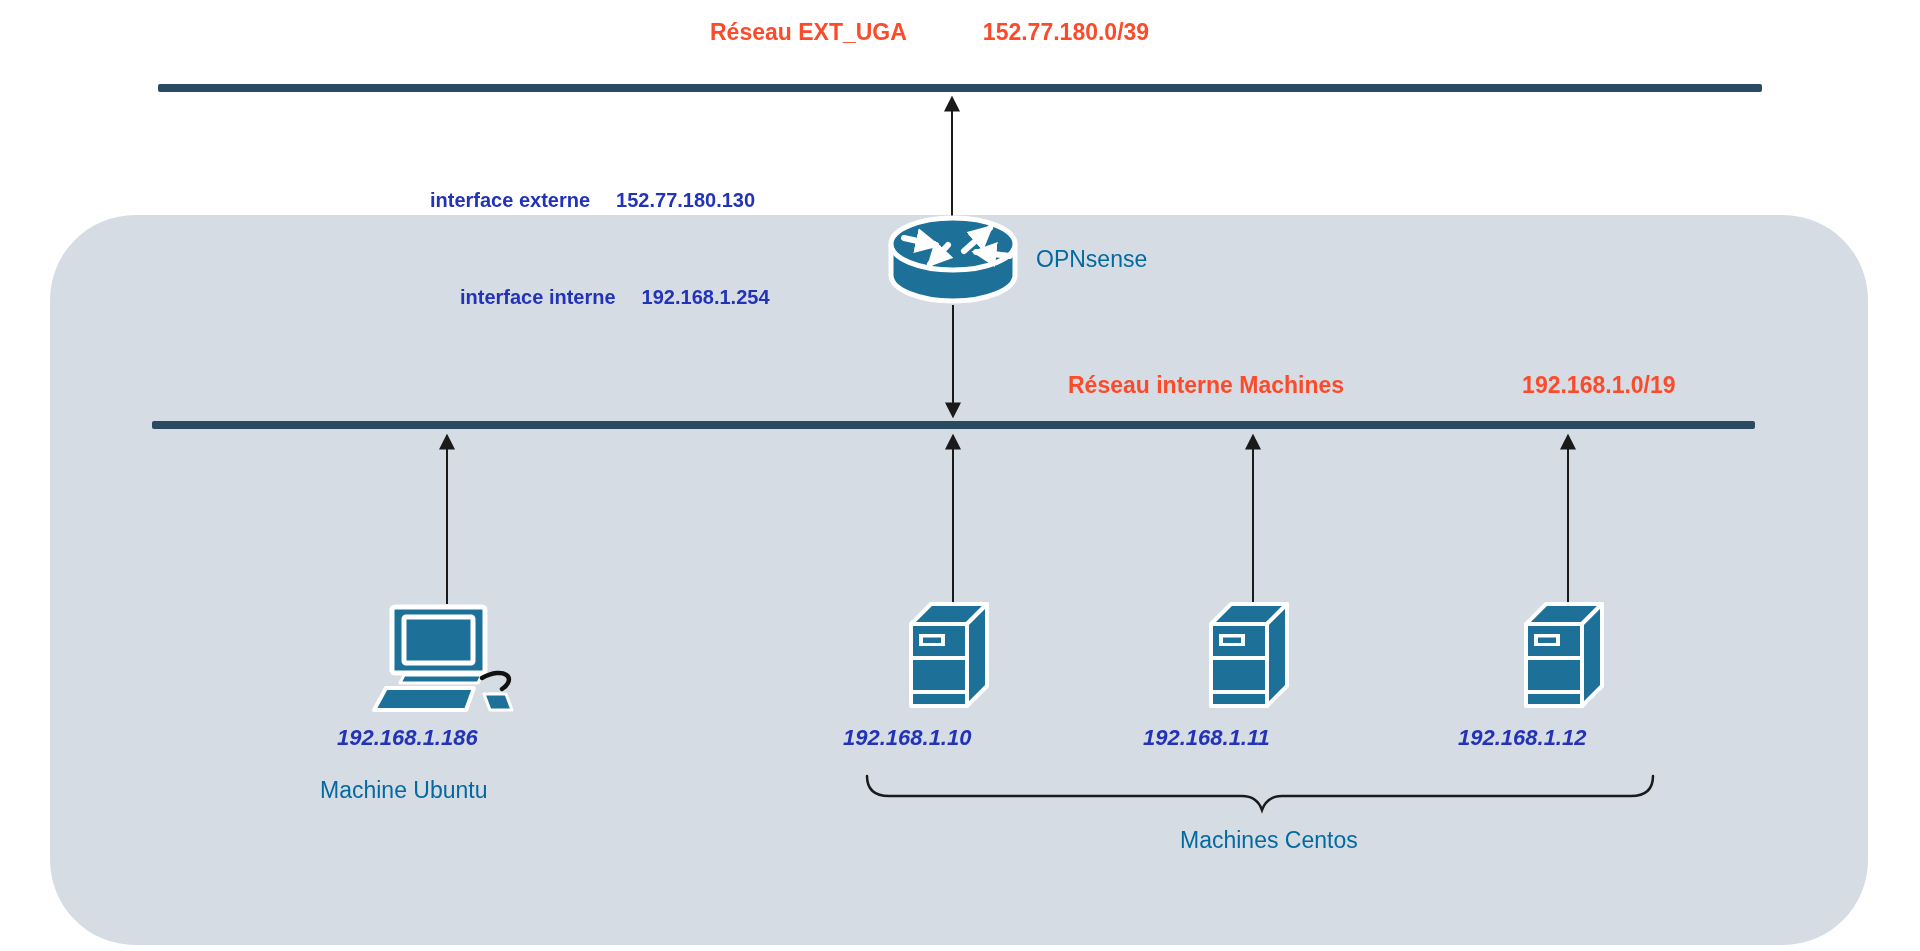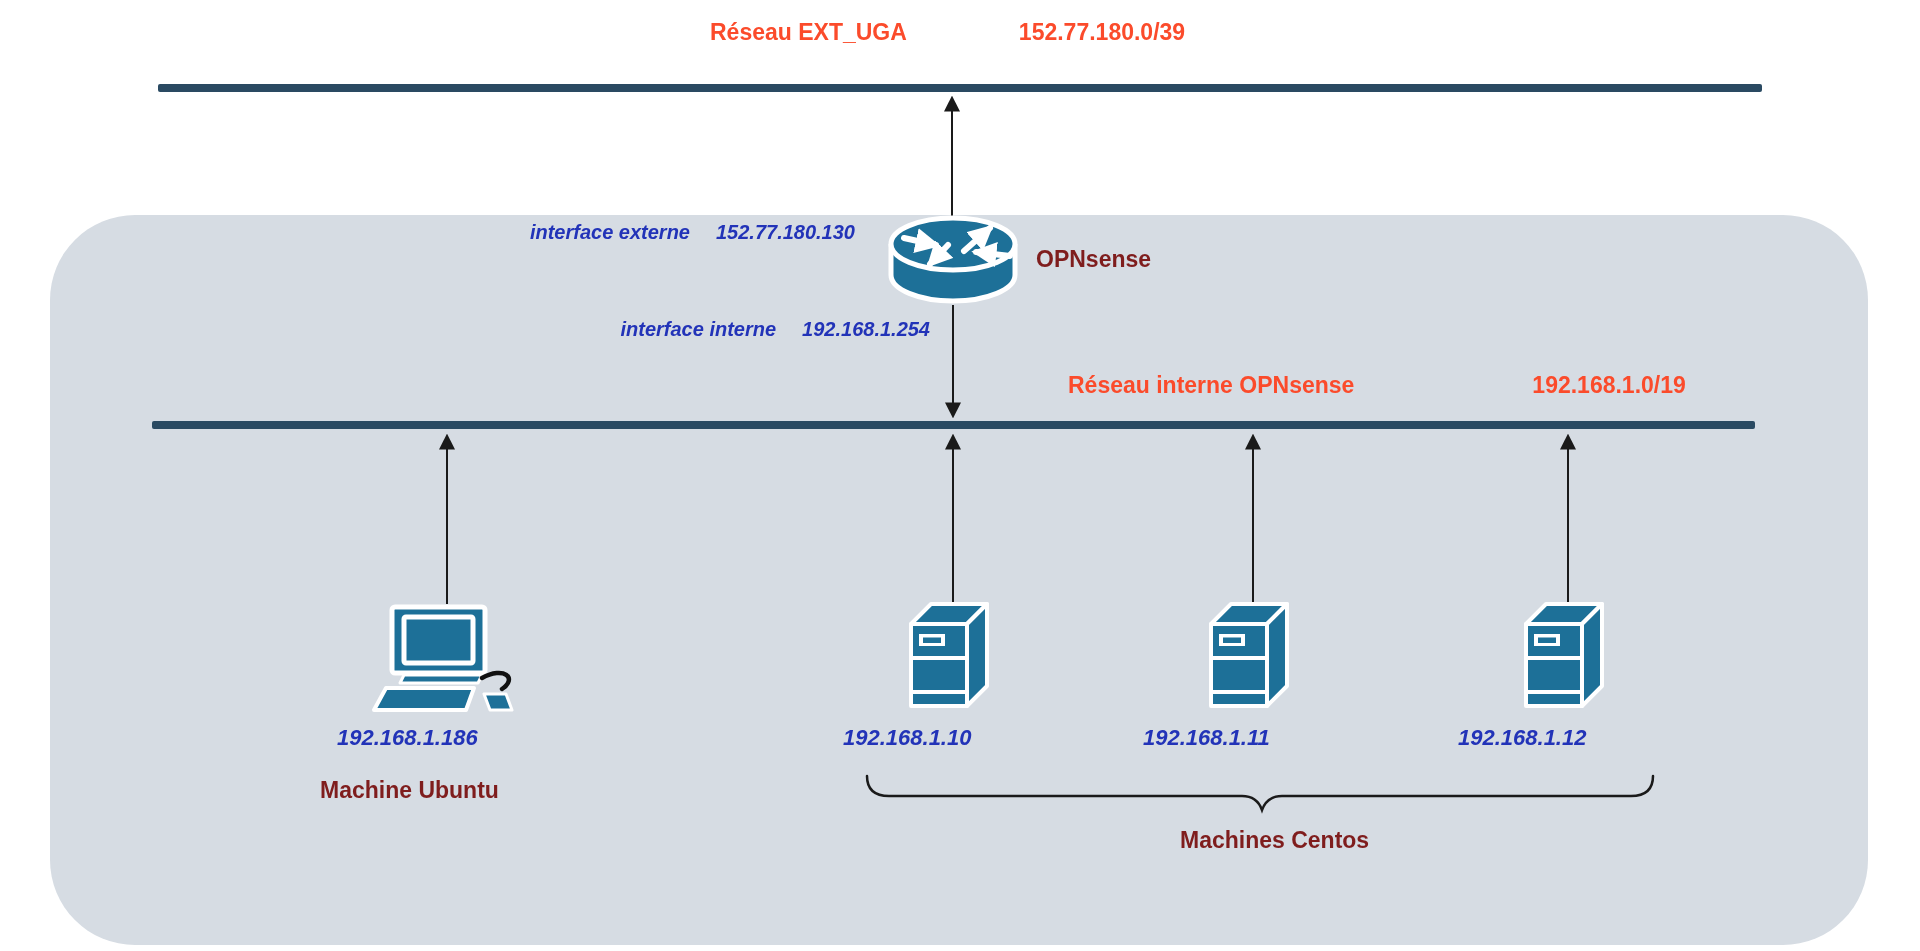--- a/index.html
+++ b/index.html
@@ -9,27 +9,27 @@
   }
   .container-zone{
     position:absolute;left:50px;top:215px;width:1818px;height:730px;
     background:var(--container_gray,#D6DCE3);border-radius:85px;
   }
   .net-line{position:absolute;height:8px;background:var(--line_navy,#2A4A62);border-radius:2px;}
   .ext-line{left:158px;top:84px;width:1604px;}
   .int-line{left:152px;top:421px;width:1603px;}
   .net-title{position:absolute;display:flex;color:var(--accent_orange,#FB4B2B);
     font-size:23px;font-weight:bold;white-space:nowrap;}
-  .ext-title{left:710px;top:19px;gap:112px;}
+  .ext-title{left:710px;top:19px;gap:76px;}
   .int-title{left:1068px;top:372px;gap:178px;}
-  .iface-label{position:absolute;display:flex;justify-content:flex-end;gap:26px;
-    color:var(--text_blue,#2233B8);font-size:20px;font-weight:bold;font-style:italic;white-space:nowrap;margin-top:32px;}
+  .iface-label{position:absolute;display:flex;gap:26px;
+    color:var(--text_blue,#2233B8);font-size:20px;font-weight:bold;white-space:nowrap;}
   .iface-ext{left:430px;top:189px;width:425px;}
   .iface-int{left:460px;top:286px;width:470px;}
-  .node-name{position:absolute;color:#7f1d1d;font-size:23px;font-weight:bold;white-space:nowrap;}
+  .node-name{position:absolute;color:#0369a1;font-size:23px;font-weight:normal;white-space:nowrap;}
   .opnsense-label{left:1036px;top:246px;}
   .ubuntu-label{left:320px;top:777px;width:220px;text-align:left;}
   .centos-label{left:1180px;top:827px;width:300px;text-align:left;}
   .ip-label{position:absolute;top:725px;width:220px;
     color:var(--text_blue,#2233B8);font-size:22px;font-weight:bold;font-style:italic;white-space:nowrap;}
   .overlay,.icon-svg{position:absolute;pointer-events:none;}
   .overlay{left:0;top:0;}
 </style>
 </head>
 <body>
@@ -40,21 +40,21 @@
 
   <div class="net-line ext-line"></div>
   <div class="net-line int-line"></div>
 
   <div class="net-title ext-title">
     <span>Réseau EXT_UGA</span>
     <span>152.77.180.0/39</span>
   </div>
 
   <div class="net-title int-title">
-    <span>Réseau interne OPNsense</span>
+    <span>Réseau interne Machines</span>
     <span>192.168.1.0/19</span>
   </div>
 
   <div class="iface-label iface-ext">
     <span>interface externe</span>
     <span>152.77.180.130</span>
   </div>
   <div class="iface-label iface-int">
     <span>interface interne</span>
     <span>192.168.1.254</span>

